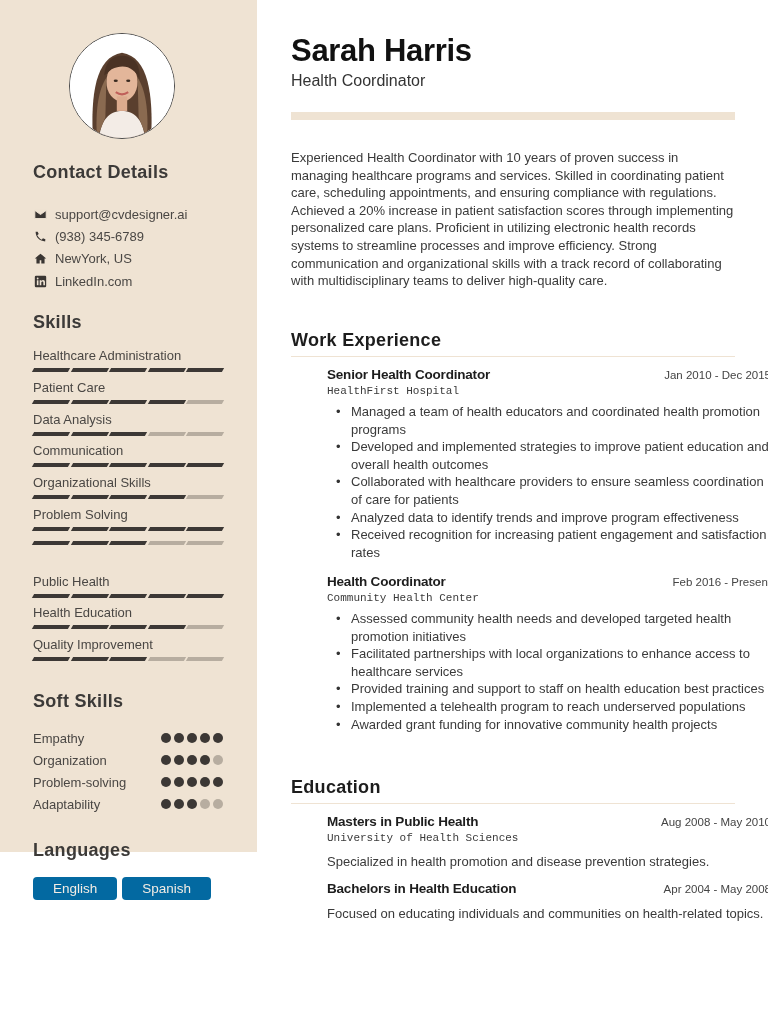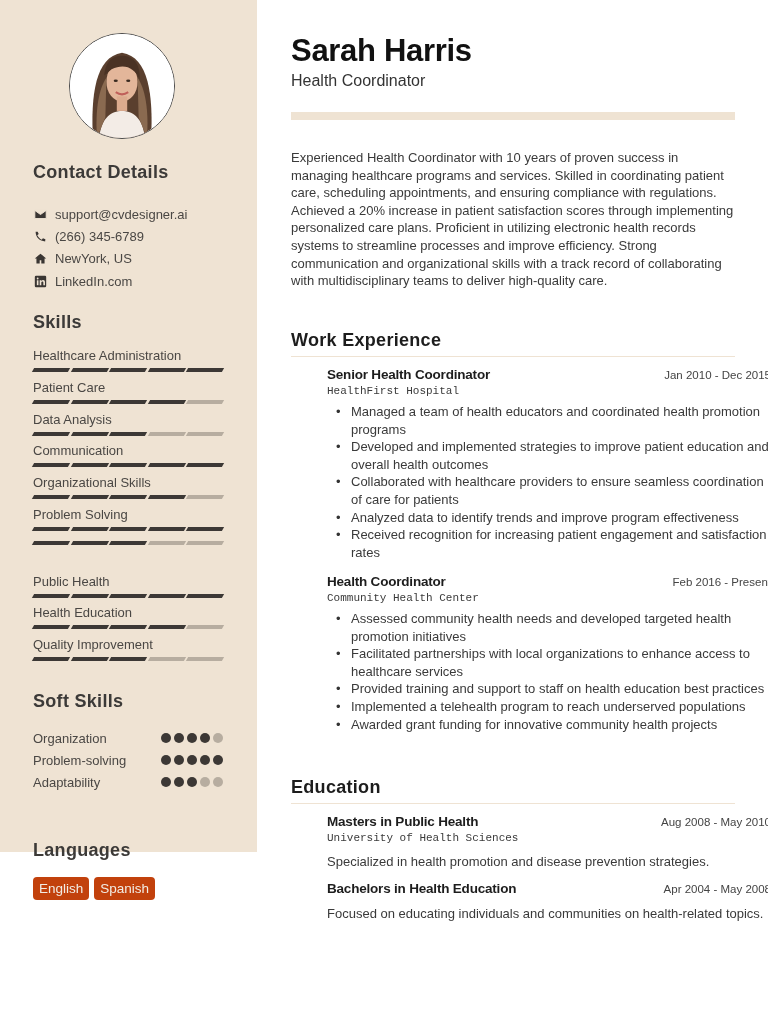--- a/index.html
+++ b/index.html
@@ -24,21 +24,21 @@
   .bar { width: 35.5px; height: 4px; background: #3c3835; transform: skewX(-30deg); }
   .bar.off { background: #b7ada0; }
 
   .soft { position: absolute; left: 33px; top: 727px; width: 190px; }
   .soft-row { display: flex; justify-content: space-between; align-items: center; height: 22px; font-size: 13px; color: #4a4744; }
   .dots { display: flex; gap: 3px; }
   .dot { width: 10px; height: 10px; border-radius: 50%; background: #3c3835; }
   .dot.off { background: #b7ada0; }
 
   .langs { position: absolute; left: 33px; top: 877px; display: flex; gap: 5px; }
-  .lang { background: #c2410c; color: #f2ece4; font-size: 13.5px; padding: 3px 6px; border-radius: 4px; line-height: 17px; }
+  .lang { background: #0369a1; color: #f2ece4; font-size: 13.5px; padding: 3px 20px; border-radius: 4px; line-height: 17px; }
 
   .name { position: absolute; left: 34px; top: 33px; font-size: 31px; font-weight: bold; color: #111; letter-spacing: -0.3px; }
   .jobtitle { position: absolute; left: 34px; top: 72px; font-size: 16px; color: #333; }
   .hr-thick { position: absolute; left: 34px; top: 112px; width: 444px; height: 8px; background: #efe3d3; }
   .summary { position: absolute; left: 34px; top: 149px; width: 448px; font-size: 13px; line-height: 17.6px; color: #3a3a3a; }
 
   .main-h { position: absolute; left: 34px; font-size: 18px; color: #1d1d1d; letter-spacing: 0.3px; }
   .main-rule { position: absolute; left: 34px; width: 444px; height: 1px; background: #efe3d3; }
 
   .entry { position: absolute; left: 34px; width: 444px; margin-left: 36px; }
@@ -80,21 +80,21 @@
           </svg>
         </span>
       <span>support@cvdesigner.ai</span>
     </div>
     <div class="contact-row">
       <span class="ic">
           <svg viewBox="0 0 16 16">
             <path d="M14 11.5l-3-1.3-1.5 1.8C7.2 10.9 5.1 8.8 4 6.5L5.8 5 4.5 2 2 2.3C2 9 7 14 13.7 14z"></path>
           </svg>
         </span>
-      <span>(266) 345-6789</span>
+      <span>(938) 345-6789</span>
     </div>
     <div class="contact-row">
       <span class="ic">
           <svg viewBox="0 0 16 16">
             <path d="M8 2L1 8h2v6h4v-4h2v4h4V8h2z"></path>
           </svg>
         </span>
       <span>NewYork, US</span>
     </div>
     <div class="contact-row">
@@ -209,20 +209,30 @@
           <span class="bar"></span>
           <span class="bar off"></span>
           <span class="bar off"></span>
         </div>
       </div>
     </div>
 
   <h2 class="side-h" style="top:691px;">Soft Skills</h2>
   <div class="soft" id="soft">
       <div class="soft-row">
+        <span>Empathy</span>
+        <span class="dots">
+          <span class="dot"></span>
+          <span class="dot"></span>
+          <span class="dot"></span>
+          <span class="dot"></span>
+          <span class="dot"></span>
+        </span>
+      </div>
+      <div class="soft-row">
         <span>Organization</span>
         <span class="dots">
           <span class="dot"></span>
           <span class="dot"></span>
           <span class="dot"></span>
           <span class="dot"></span>
           <span class="dot off"></span>
         </span>
       </div>
       <div class="soft-row">

